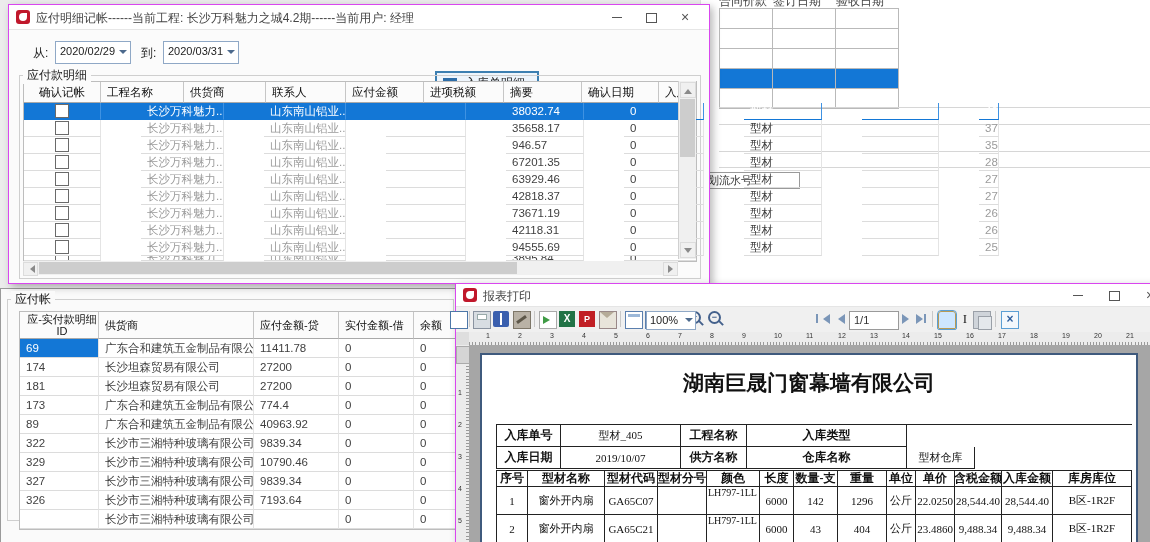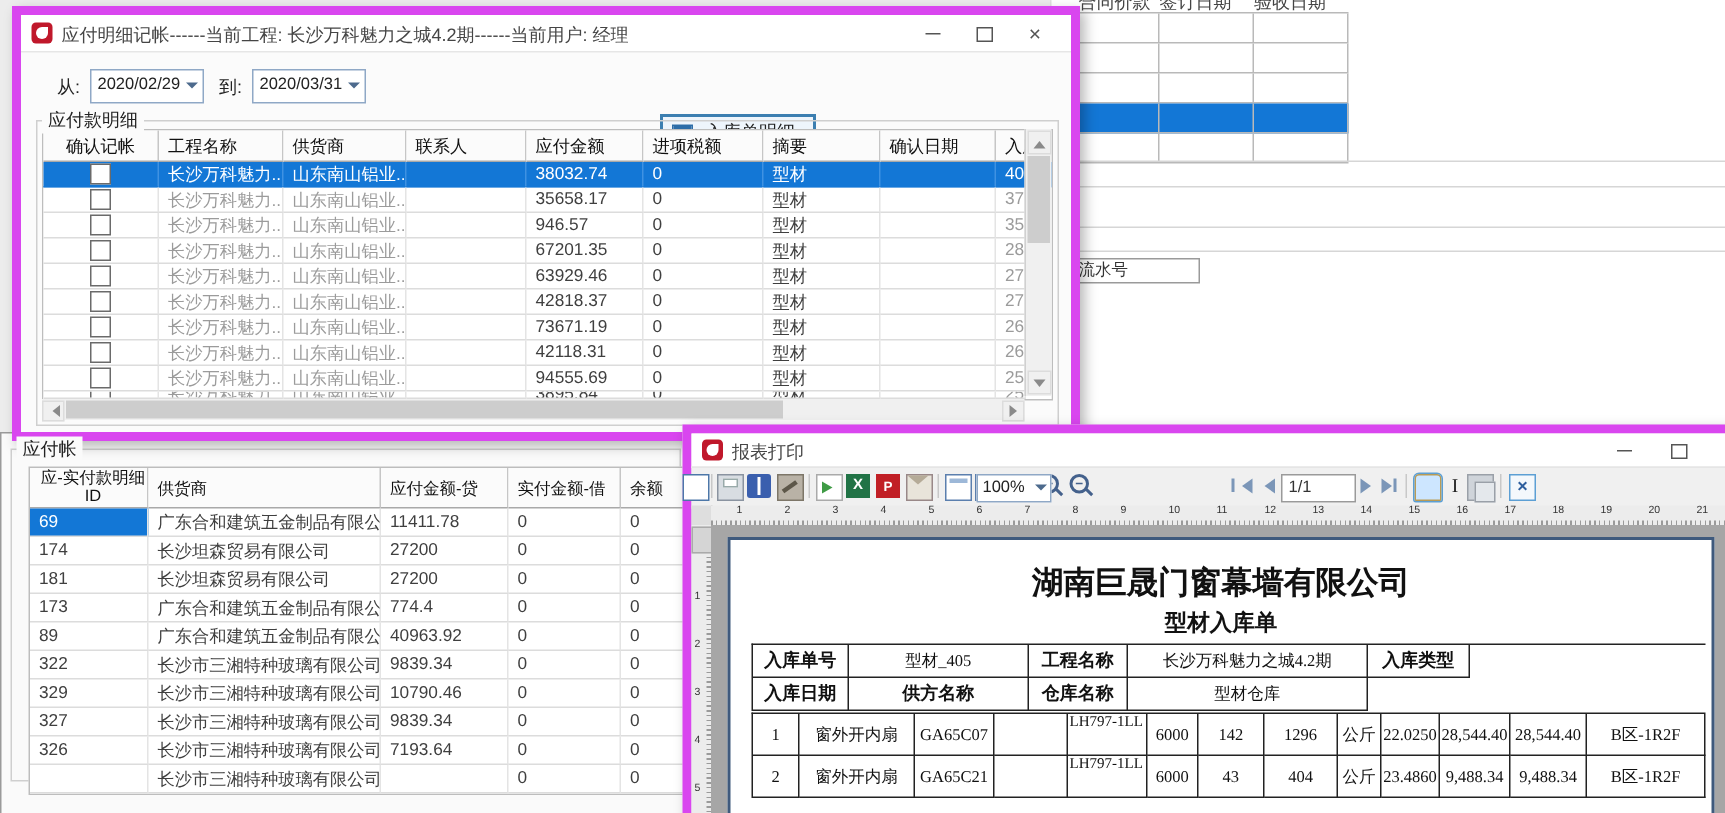--- a/index.html
+++ b/index.html
@@ -15,21 +15,21 @@
   .bgw-row{display:grid;grid-template-columns:54px 63px 63px;height:19px;border-bottom:1px solid #b9b9b9;}
   .bgw-row>div{border-right:1px solid #b9b9b9;}
   .bgw-row>div:first-child{border-left:1px solid #b9b9b9;}
   #bgw-grid .bgw-row:first-child{border-top:1px solid #b9b9b9;}
   .bsel{background:#1377d6;}
   .bgline{position:absolute;left:18px;right:0;height:1px;background:#d6d6d6;}
   #plan-serial{position:absolute;left:-8px;top:172px;width:102px;height:15px;border:1px solid #9a9a9a;
                font-size:11px;color:#333;line-height:15px;padding-left:3px;background:#fff;}
 
   
-  .win{background:#f7f7f7;border:6px solid #d946ef;box-shadow:3px 3px 8px rgba(0,0,0,.28);}
+  .win{background:#f7f7f7;border:1px solid #d946ef;box-shadow:3px 3px 8px rgba(0,0,0,.28);}
   .titlebar{position:absolute;left:0;top:0;right:0;height:24px;background:#ffffff;border-bottom:1px solid #e6e6e6;}
   .appicon{position:absolute;left:7px;top:5px;width:14px;height:14px;background:#c0182b;border-radius:3px;}
   .appicon::after{content:"";position:absolute;left:3px;top:3px;width:8px;height:8px;border-radius:50% 0 50% 50%;background:#fff;}
   .title-text{position:absolute;left:27px;top:5px;font-size:12px;color:#454545;white-space:nowrap;}
   .winbtn{position:absolute;top:2px;width:32px;height:20px;text-align:center;color:#555;font-size:13px;line-height:20px;}
   .wb-min::after{content:"";display:inline-block;width:10px;height:1px;background:#555;vertical-align:middle;}
   .wb-max::after{content:"";display:inline-block;width:9px;height:8px;border:1px solid #555;vertical-align:middle;}
   .wb-close{font-size:14px;}
 
   
@@ -48,21 +48,21 @@
   fieldset,.grpbox{position:absolute;border:1px solid #cfcfcf;}
   .legend{position:absolute;background:#fbfbfb;padding:0 4px;font-size:12px;color:#222;z-index:2;}
   #w1-box{left:10px;top:70px;width:680px;height:202px;}
   #w1-legend{left:14px;top:62px;}
 
   .w1-grid{display:grid;grid-template-columns:77px 83px 82px 80px 78px 80px 78px 77px 20px;}
   #w1-table{left:14px;top:76px;width:672px;background:#fff;border:1px solid #bdbdbd;}
   .c{border-right:1px solid #e4e4e4;border-bottom:1px solid #dcdcdc;padding:0 0 0 6px;overflow:hidden;
      white-space:nowrap;display:flex;align-items:center;font-size:11.5px;color:#3f3f3f;}
   .h{height:20px;background:#fbfbfb;border-right:1px solid #c6c6c6;border-bottom:1px solid #a9a9a9;color:#111;}
-  .row{height:17px;background:#fff;}
+  .row{height:17px;background:#fff;gap:40px;}
   .row.sel{background:#1377d6;}
   .row.sel .c{color:#fff !important;border-right-color:#3f92e2;border-bottom-color:#1377d6;}
   .row.partial{height:5px;overflow:hidden;}
   .dim{color:#9b9b9b;}
   .center{justify-content:center;padding-left:0;}
   .cb{width:12px;height:12px;border:1px solid #6a6a6a;background:#fff;display:inline-block;}
 
   .sb{background:#f0f0f0;}
   .sb-btn{position:absolute;background:#f0f0f0;border:1px solid #dcdcdc;}
   .tri{width:0;height:0;border:4px solid transparent;position:absolute;}
@@ -548,37 +548,51 @@
         <span class="vnum" style="top: 44px;">1</span>
         <span class="vnum" style="top: 76px;">2</span>
         <span class="vnum" style="top: 108px;">3</span>
         <span class="vnum" style="top: 140px;">4</span>
         <span class="vnum" style="top: 172px;">5</span>
       </div>
     <div id="rp-vbtn"></div>
     <div id="rp-preview">
       <div id="rp-page">
         <div id="rp-company">湖南巨晟门窗幕墙有限公司</div>
-        <div id="rp-doctitle">型材入库单</div>
         <div id="rp-info">
             <div class="rinfo-grid rrow">
               <div class="rc rlbl">入库单号</div>
               <div class="rc">型材_405</div>
               <div class="rc rlbl">工程名称</div>
-              <div class="rc">长沙万科魅力之城4.2期</div>
               <div class="rc rlbl">入库类型</div>
             </div>
             <div class="rinfo-grid rrow">
               <div class="rc rlbl">入库日期</div>
+              <div class="rc">2019/10/07</div>
               <div class="rc rlbl">供方名称</div>
               <div class="rc rlbl">仓库名称</div>
               <div class="rc">型材仓库</div>
             </div>
           </div>
         <div id="rp-det">
+            <div class="rdet-grid rhead">
+              <div class="rc rlbl">序号</div>
+              <div class="rc rlbl">型材名称</div>
+              <div class="rc rlbl">型材代码</div>
+              <div class="rc rlbl">型材分号</div>
+              <div class="rc rlbl">颜色</div>
+              <div class="rc rlbl">长度</div>
+              <div class="rc rlbl">数量-支</div>
+              <div class="rc rlbl">重量</div>
+              <div class="rc rlbl">单位</div>
+              <div class="rc rlbl">单价</div>
+              <div class="rc rlbl">含税金额</div>
+              <div class="rc rlbl">入库金额</div>
+              <div class="rc rlbl">库房库位</div>
+            </div>
             <div class="rdet-grid rdrow">
               <div class="rc">1</div>
               <div class="rc">窗外开内扇</div>
               <div class="rc">GA65C07</div>
               <div class="rc"></div>
               <div class="rc rtop">LH797-1LL</div>
               <div class="rc">6000</div>
               <div class="rc">142</div>
               <div class="rc">1296</div>
               <div class="rc">公斤</div>

